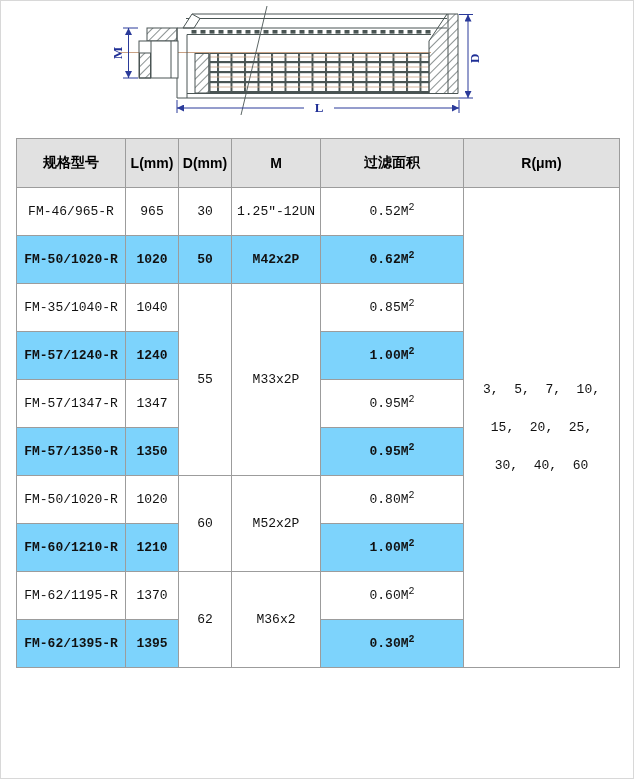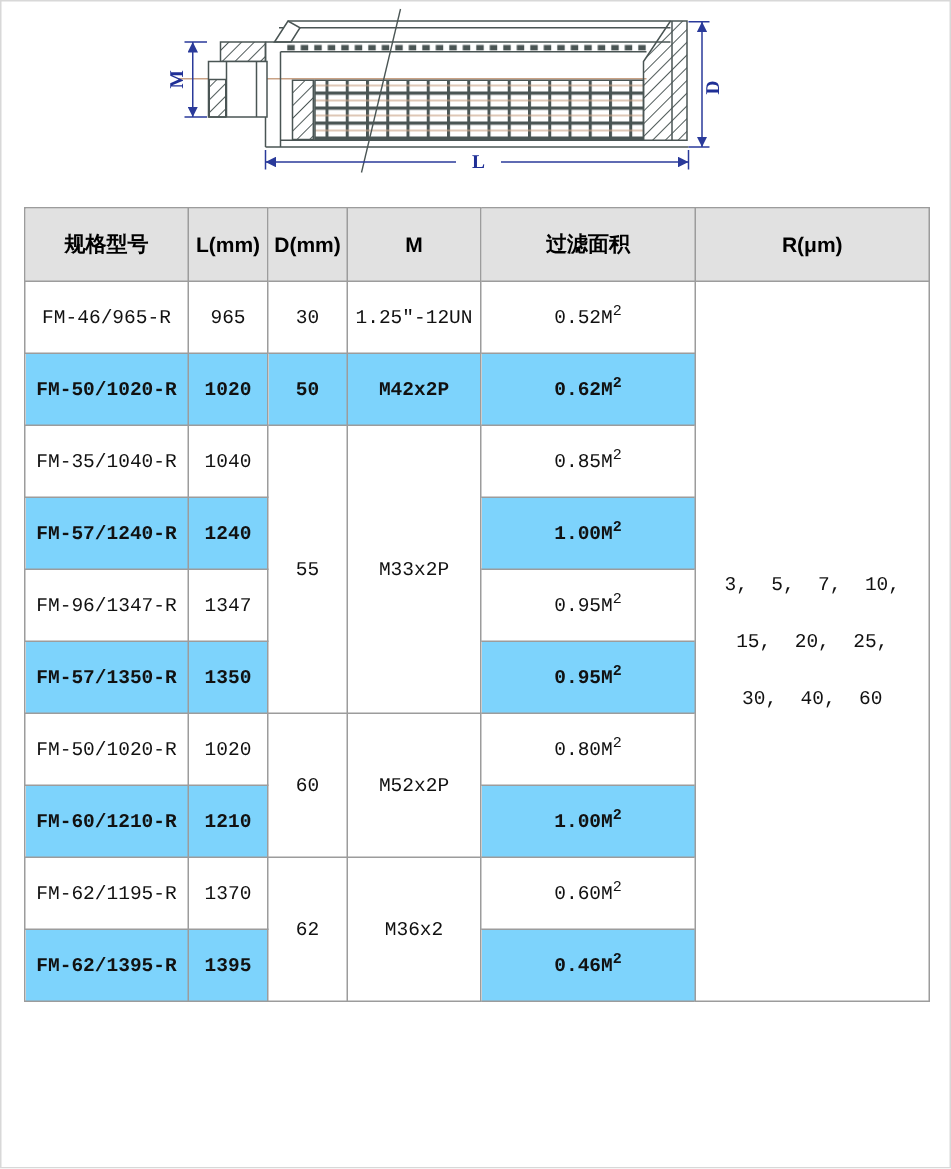--- a/index.html
+++ b/index.html
@@ -164,21 +164,21 @@
         <td class="c-d" rowspan="4">55</td>
         <td class="c-m" rowspan="4">M33x2P</td>
         <td class="c-area"><span>0.85M</span><sup>2</sup></td>
       </tr>
       <tr>
         <td class="c-model b">FM-57/1240-R</td>
         <td class="c-l b">1240</td>
         <td class="c-area b"><span>1.00M</span><sup>2</sup></td>
       </tr>
       <tr>
-        <td class="c-model">FM-96/1347-R</td>
+        <td class="c-model">FM-57/1347-R</td>
         <td class="c-l">1347</td>
         <td class="c-area"><span>0.95M</span><sup>2</sup></td>
       </tr>
       <tr>
         <td class="c-model b">FM-57/1350-R</td>
         <td class="c-l b">1350</td>
         <td class="c-area b"><span>0.95M</span><sup>2</sup></td>
       </tr>
       <tr>
         <td class="c-model">FM-50/1020-R</td>
@@ -195,18 +195,18 @@
       <tr>
         <td class="c-model">FM-62/1195-R</td>
         <td class="c-l">1370</td>
         <td class="c-d" rowspan="2">62</td>
         <td class="c-m" rowspan="2">M36x2</td>
         <td class="c-area"><span>0.60M</span><sup>2</sup></td>
       </tr>
       <tr>
         <td class="c-model b">FM-62/1395-R</td>
         <td class="c-l b">1395</td>
-        <td class="c-area b"><span>0.46M</span><sup>2</sup></td>
+        <td class="c-area b"><span>0.30M</span><sup>2</sup></td>
       </tr>
     </tbody>
   </table>
 
 </div>
 
 </body></html>

